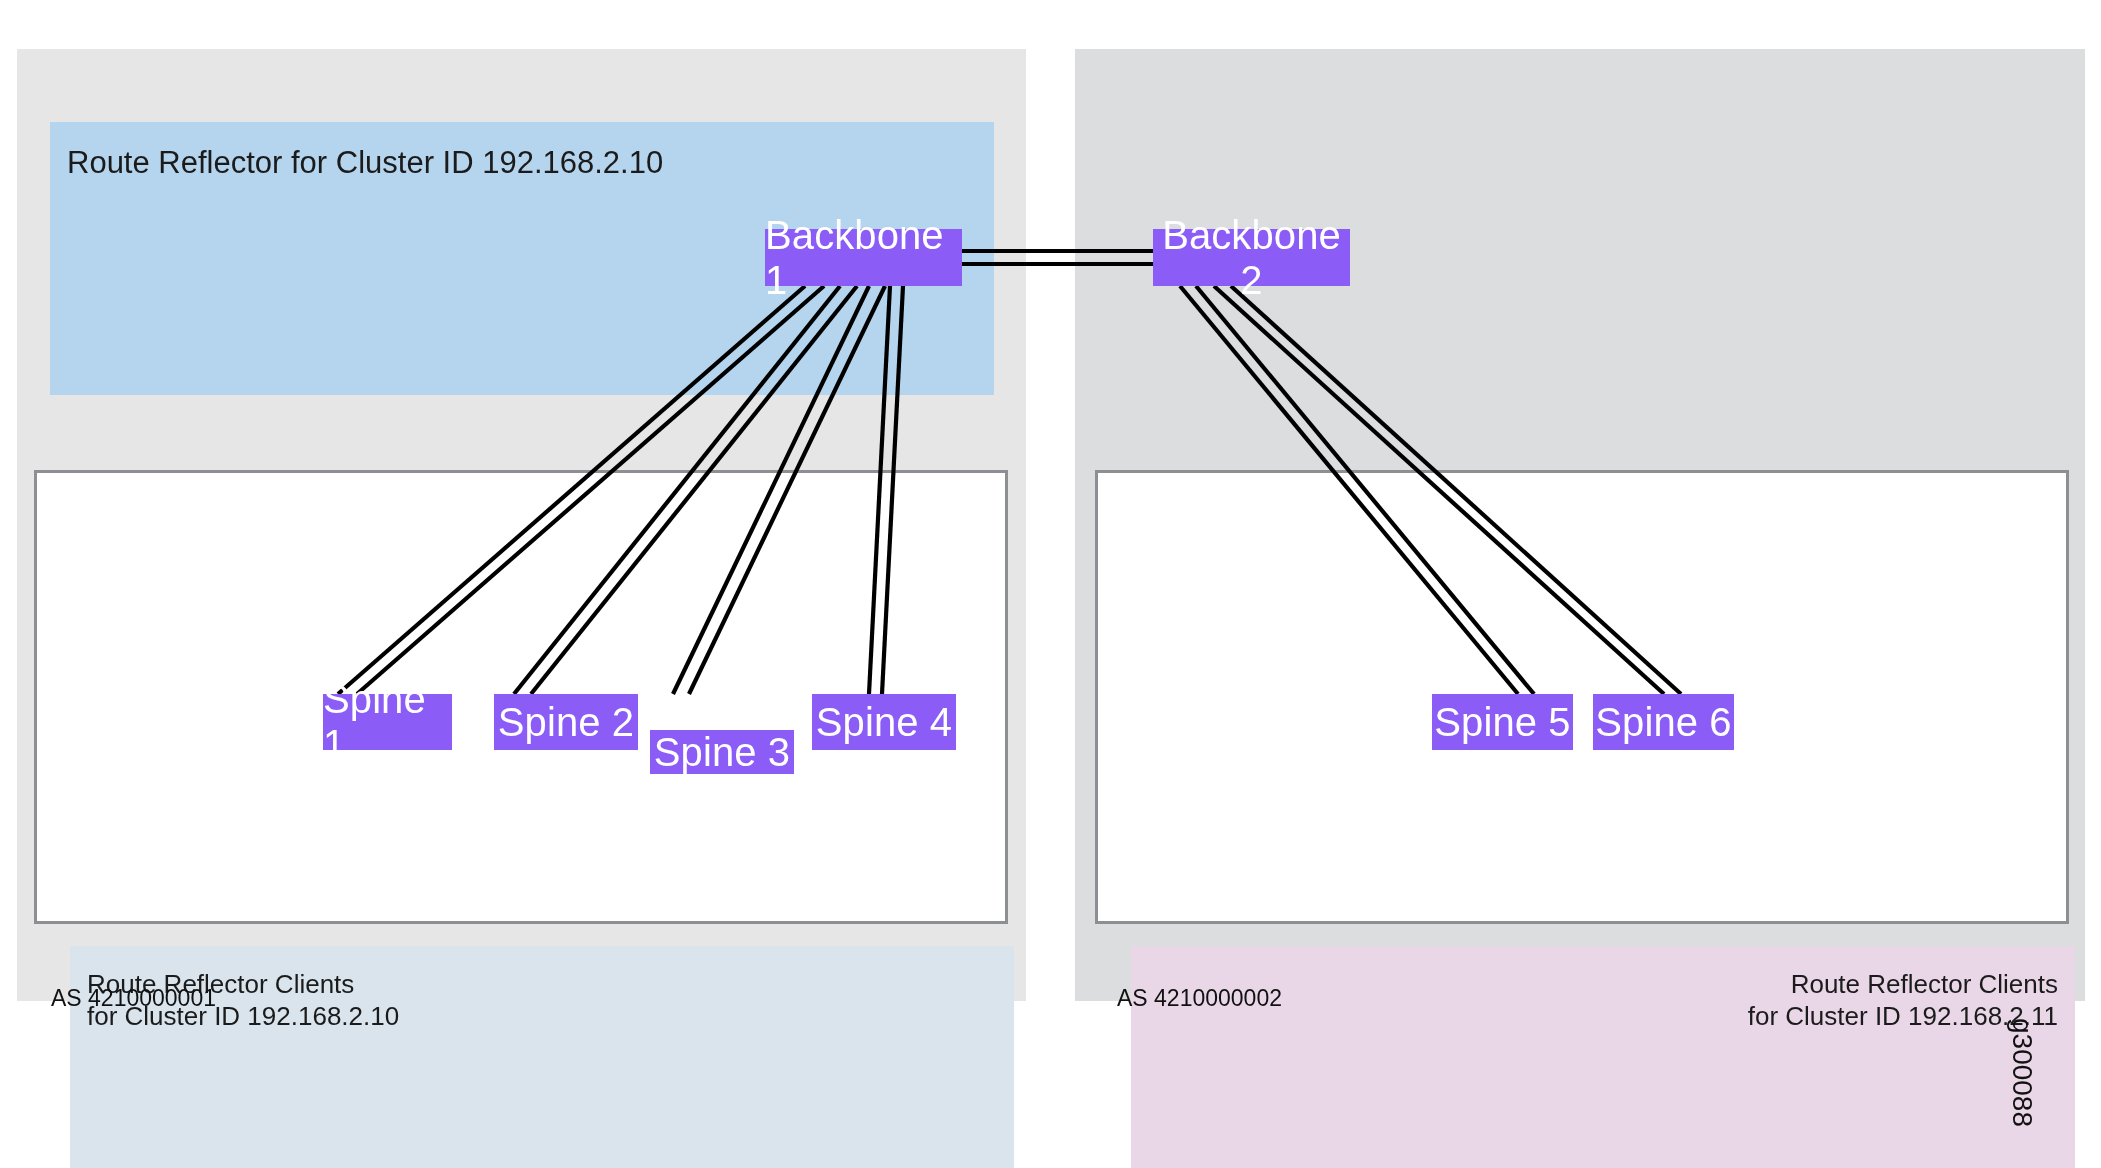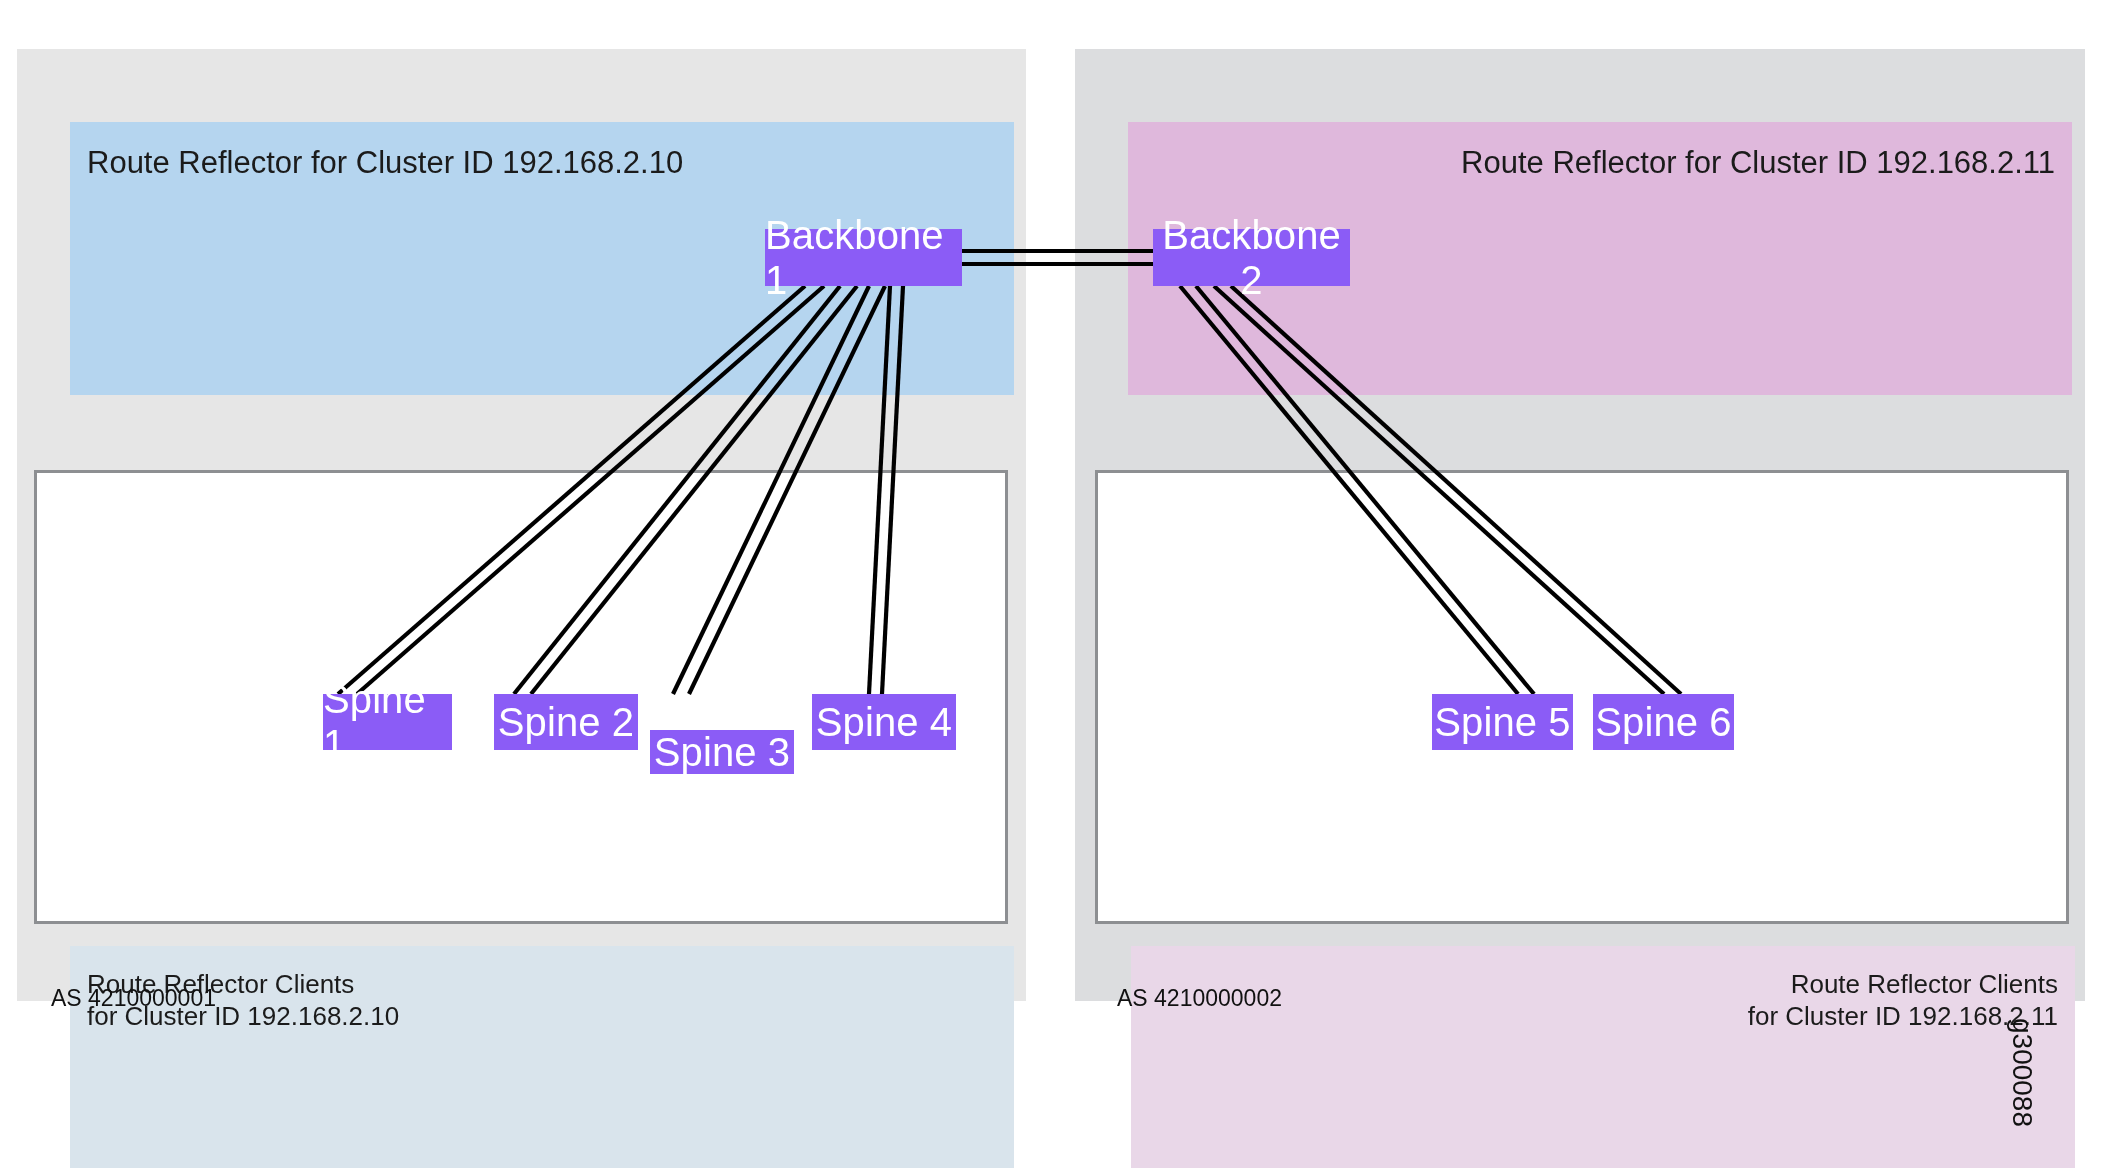--- a/index.html
+++ b/index.html
@@ -4,21 +4,21 @@
 <style>
   html,body{margin:0;padding:0;background:#ffffff;}
   body{width:2101px;height:1168px;position:relative;overflow:hidden;
        font-family:"Liberation Sans","DejaVu Sans",sans-serif;}
   #stage{position:absolute;left:0;top:0;width:2101px;height:1168px;background:#ffffff;}
 
   .as-panel{position:absolute;}
   #as-panel-left{left:17px;top:49px;width:1009px;height:952px;background:#e6e6e6;}
   #as-panel-right{left:1075px;top:49px;width:1010px;height:952px;background:#dcdddf;}
 
-  .rr-region{position:absolute;box-sizing:border-box;margin-left:20px;}
+  .rr-region{position:absolute;box-sizing:border-box;}
   #rr-region-left{left:33px;top:73px;width:944px;height:273px;background:#b5d5ef;}
   #rr-region-right{left:33px;top:73px;width:944px;height:273px;background:#dfb8dc;}
 
   .rr-label{position:absolute;top:23px;font-size:31px;color:#1b1b1b;line-height:1.18;white-space:pre;}
   #rr-label-left{left:17px;text-align:left;}
   #rr-label-right{right:17px;text-align:right;}
 
   .dc-box{position:absolute;box-sizing:border-box;background:#ffffff;border:3px solid #8d8f92;}
   #dc-box-left{left:17px;top:421px;width:974px;height:454px;}
   #dc-box-right{left:20px;top:421px;width:974px;height:454px;}
@@ -71,23 +71,20 @@
 for Cluster ID 192.168.2.10</div>
       </div>
 
     </div>
 
     <div class="as-label" id="as-label-left">AS 4210000001</div>
   </div>
 
   <div class="as-panel" id="as-panel-right">
 
-    <div class="rr-region" id="rr-region-right">
-      <div class="rr-label" id="rr-label-right">Route Reflector for Cluster ID 192.168.2.11</div>
-    </div>
 
     <div class="dc-box" id="dc-box-right">
       <div class="clients-region" id="clients-region-right">
         <div class="clients-label" id="clients-label-right">Route Reflector Clients
 for Cluster ID 192.168.2.11</div>
       </div>
 
     </div>
 
     <div class="as-label" id="as-label-right">AS 4210000002</div>

